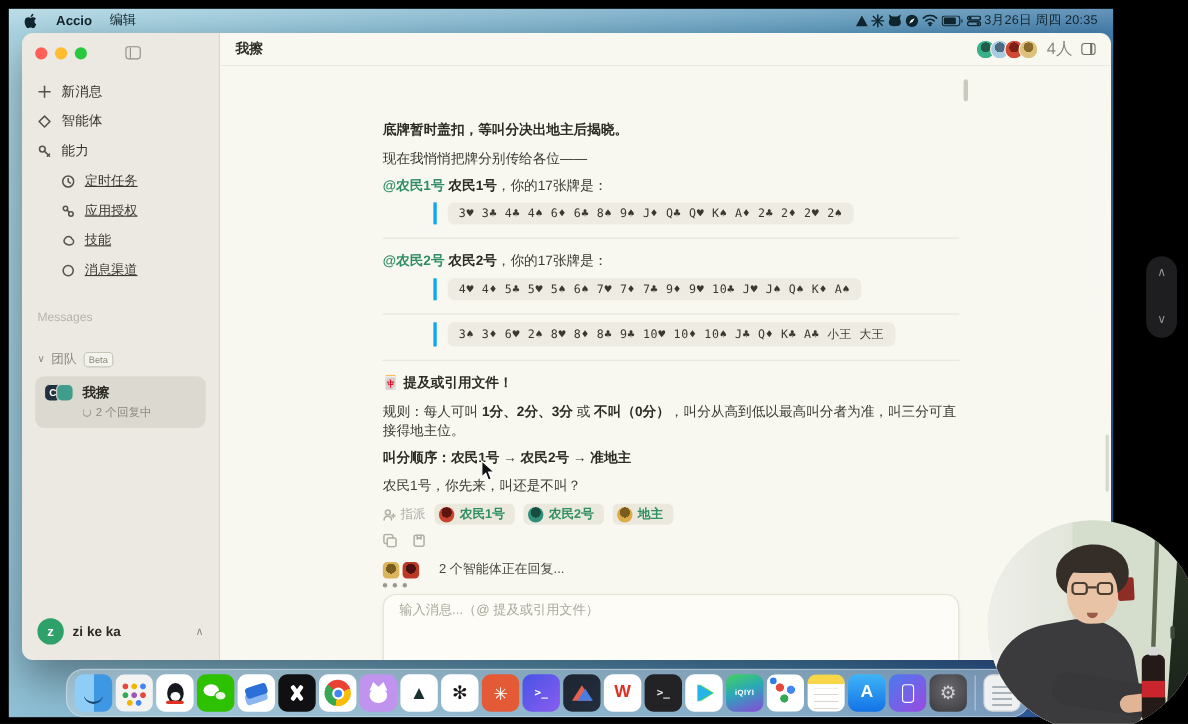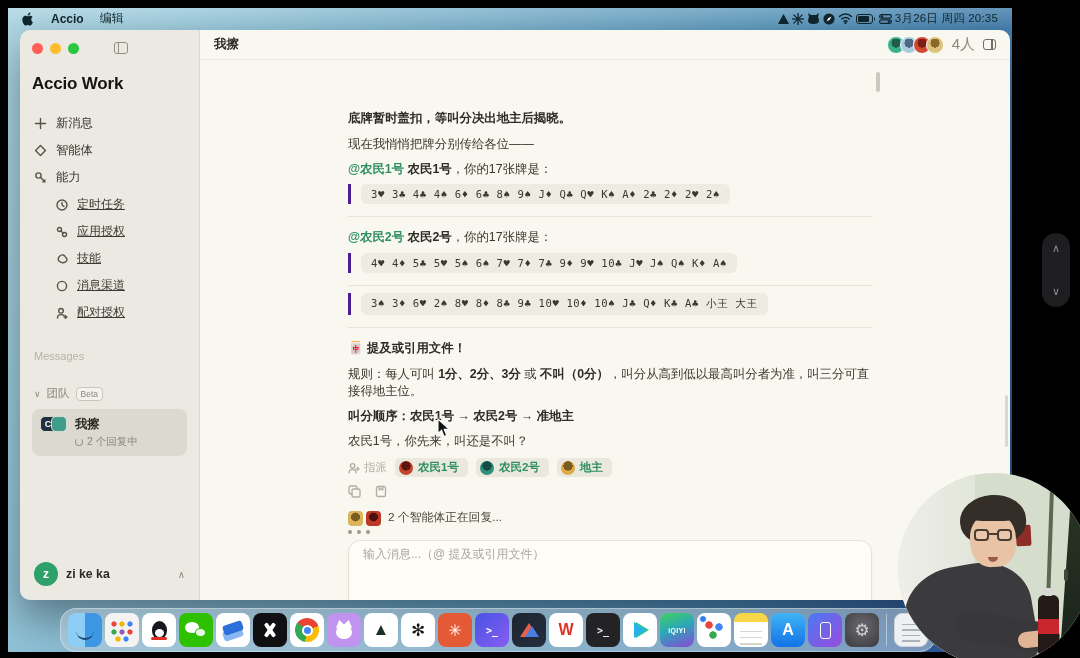--- a/index.html
+++ b/index.html
@@ -70,34 +70,34 @@
   .hav.a4{background:radial-gradient(circle at 50% 38%,#8a6a2a 35%,#dcc27a 36%)}
   .member-count { font-size:15px; color:#8b897f; }
   .hdr-panel { width:13px; height:11px; border:1.4px solid #6f6d64; border-radius:3px; position:relative; }
   .hdr-panel::after{content:"";position:absolute;right:2.5px;top:0;bottom:0;width:1.4px;background:#6f6d64;}
 
   .content { position:absolute; left:148px; top:30px; width:524px; padding-top:50px; color:#3a392f; font-size:12.4px; }
   .content p { line-height:17px; }
   .b { font-weight:bold; color:#2c2b24; }
   .mt9{margin-top:9px}.mt8{margin-top:8px}.mt7{margin-top:7px}.mt6{margin-top:6px}.mt12{margin-top:12px}.mt4{margin-top:4px}
   .mention { color:#2f8f63; font-weight:bold; }
-  .quote { border-left:3px solid #4c1d95; padding-left:10px; }
+  .quote { border-left:3px solid #0ea5e9; padding-left:10px;margin-left:46px; }
   .cards { display:inline-block; background:#edebe2; border-radius:6px; padding:4px 10px;
     font-family:"DejaVu Sans Mono","Liberation Mono",monospace; font-size:10.6px; color:#3a3930; letter-spacing:.6px; white-space:nowrap; }
   .hr { height:1px; background:#e6e4d9; }
   .chips { display:flex; align-items:center; gap:8px; }
   .assign { display:flex; align-items:center; gap:4px; color:#b2b0a5; font-size:11.5px; }
   .chip { display:flex; align-items:center; gap:5px; background:#ebe9de; border-radius:5px; padding:2px 9px 2px 4px;
     font-size:11.5px; color:#2f8f63; font-weight:bold; }
   .chip-av { width:14px; height:14px; border-radius:50%; }
   .chip-av.red{background:radial-gradient(circle at 50% 35%,#5e1510 40%,#c6432d 41%)}
   .chip-av.teal{background:radial-gradient(circle at 50% 35%,#174d40 40%,#2f8f7a 41%)}
   .chip-av.yellow{background:radial-gradient(circle at 50% 35%,#7a5c20 40%,#dcab45 41%)}
   .actions { display:flex; align-items:center; gap:14px; color:#b2b0a5; }
-  .typing { display:flex; align-items:center; gap:7px; font-size:11.8px; color:#4a493f;margin-top:12px; }
+  .typing { display:flex; align-items:center; gap:18px; font-size:11.8px; color:#4a493f;margin-top:12px; }
   .tavs { display:flex; gap:3px; }
   .tav { width:15px; height:15px; border-radius:4px; }
   .tav.y{background:radial-gradient(circle at 50% 40%,#7a5c20 38%,#dcb45c 39%)}
   .tav.r{background:radial-gradient(circle at 50% 40%,#4d120d 38%,#bc3a25 39%)}
   .dots3 { display:flex; gap:5px; }
   .dots3 i { width:4px; height:4px; border-radius:50%; background:#9b998e; }
 
   .composer { margin-top:6px; width:524px; height:71px; background:#fdfcf7; border:1px solid #e5e2d7; border-radius:12px;
     position:relative; box-shadow:0 1px 3px rgba(0,0,0,.04); }
   .composer input { position:absolute; left:14px; top:6px; width:480px; border:0; outline:0; background:transparent;
@@ -278,21 +278,20 @@
 
   <div class="window">
 
     <div class="sidebar">
       <div class="traffic">
         <span class="tl r"></span>
         <span class="tl y"></span>
         <span class="tl g"></span>
         <span class="panel-toggle"></span>
       </div>
-      <div class="logo">Accio Work</div>
 
       <div class="nav">
         <div class="nav-item">
           <svg class="ic-s" width="13" height="13" viewBox="0 0 13 13">
               <line x1="6.5" y1="1.5" x2="6.5" y2="11.5"></line>
               <line x1="1.5" y1="6.5" x2="11.5" y2="6.5"></line>
             </svg>
           <span>新消息</span>
         </div>
         <div class="nav-item">
@@ -329,29 +328,20 @@
             <svg class="ic-s" width="12" height="12" viewBox="0 0 12 12">
                 <path d="M3 8 A3 3 0 0 1 3.4 3.6 A3.4 3.4 0 0 1 9.6 4.4 A2.6 2.6 0 0 1 9 9.2 Q6 10.6 3 8z"></path>
               </svg>
             <span>技能</span>
           </div>
           <div class="nav-item">
             <svg class="ic-s" width="12" height="12" viewBox="0 0 12 12">
                 <circle cx="6" cy="6" r="4.6"></circle>
               </svg>
             <span>消息渠道</span>
-          </div>
-          <div class="nav-item">
-            <svg class="ic-s" width="12" height="12" viewBox="0 0 12 12">
-                <circle cx="5" cy="3.8" r="2.3"></circle>
-                <path d="M1.5 11 Q1.5 7.6 5 7.6 Q7 7.6 8 8.6"></path>
-                <line x1="9.5" y1="8.5" x2="9.5" y2="11.5"></line>
-                <line x1="8" y1="10" x2="11" y2="10"></line>
-              </svg>
-            <span>配对授权</span>
           </div>
         </div>
       </div>
 
       <div class="sec-label">Messages</div>
 
       <div class="team-row">
         <span class="chev">∨</span>
         <span>团队</span>
         <span class="beta">Beta</span>

